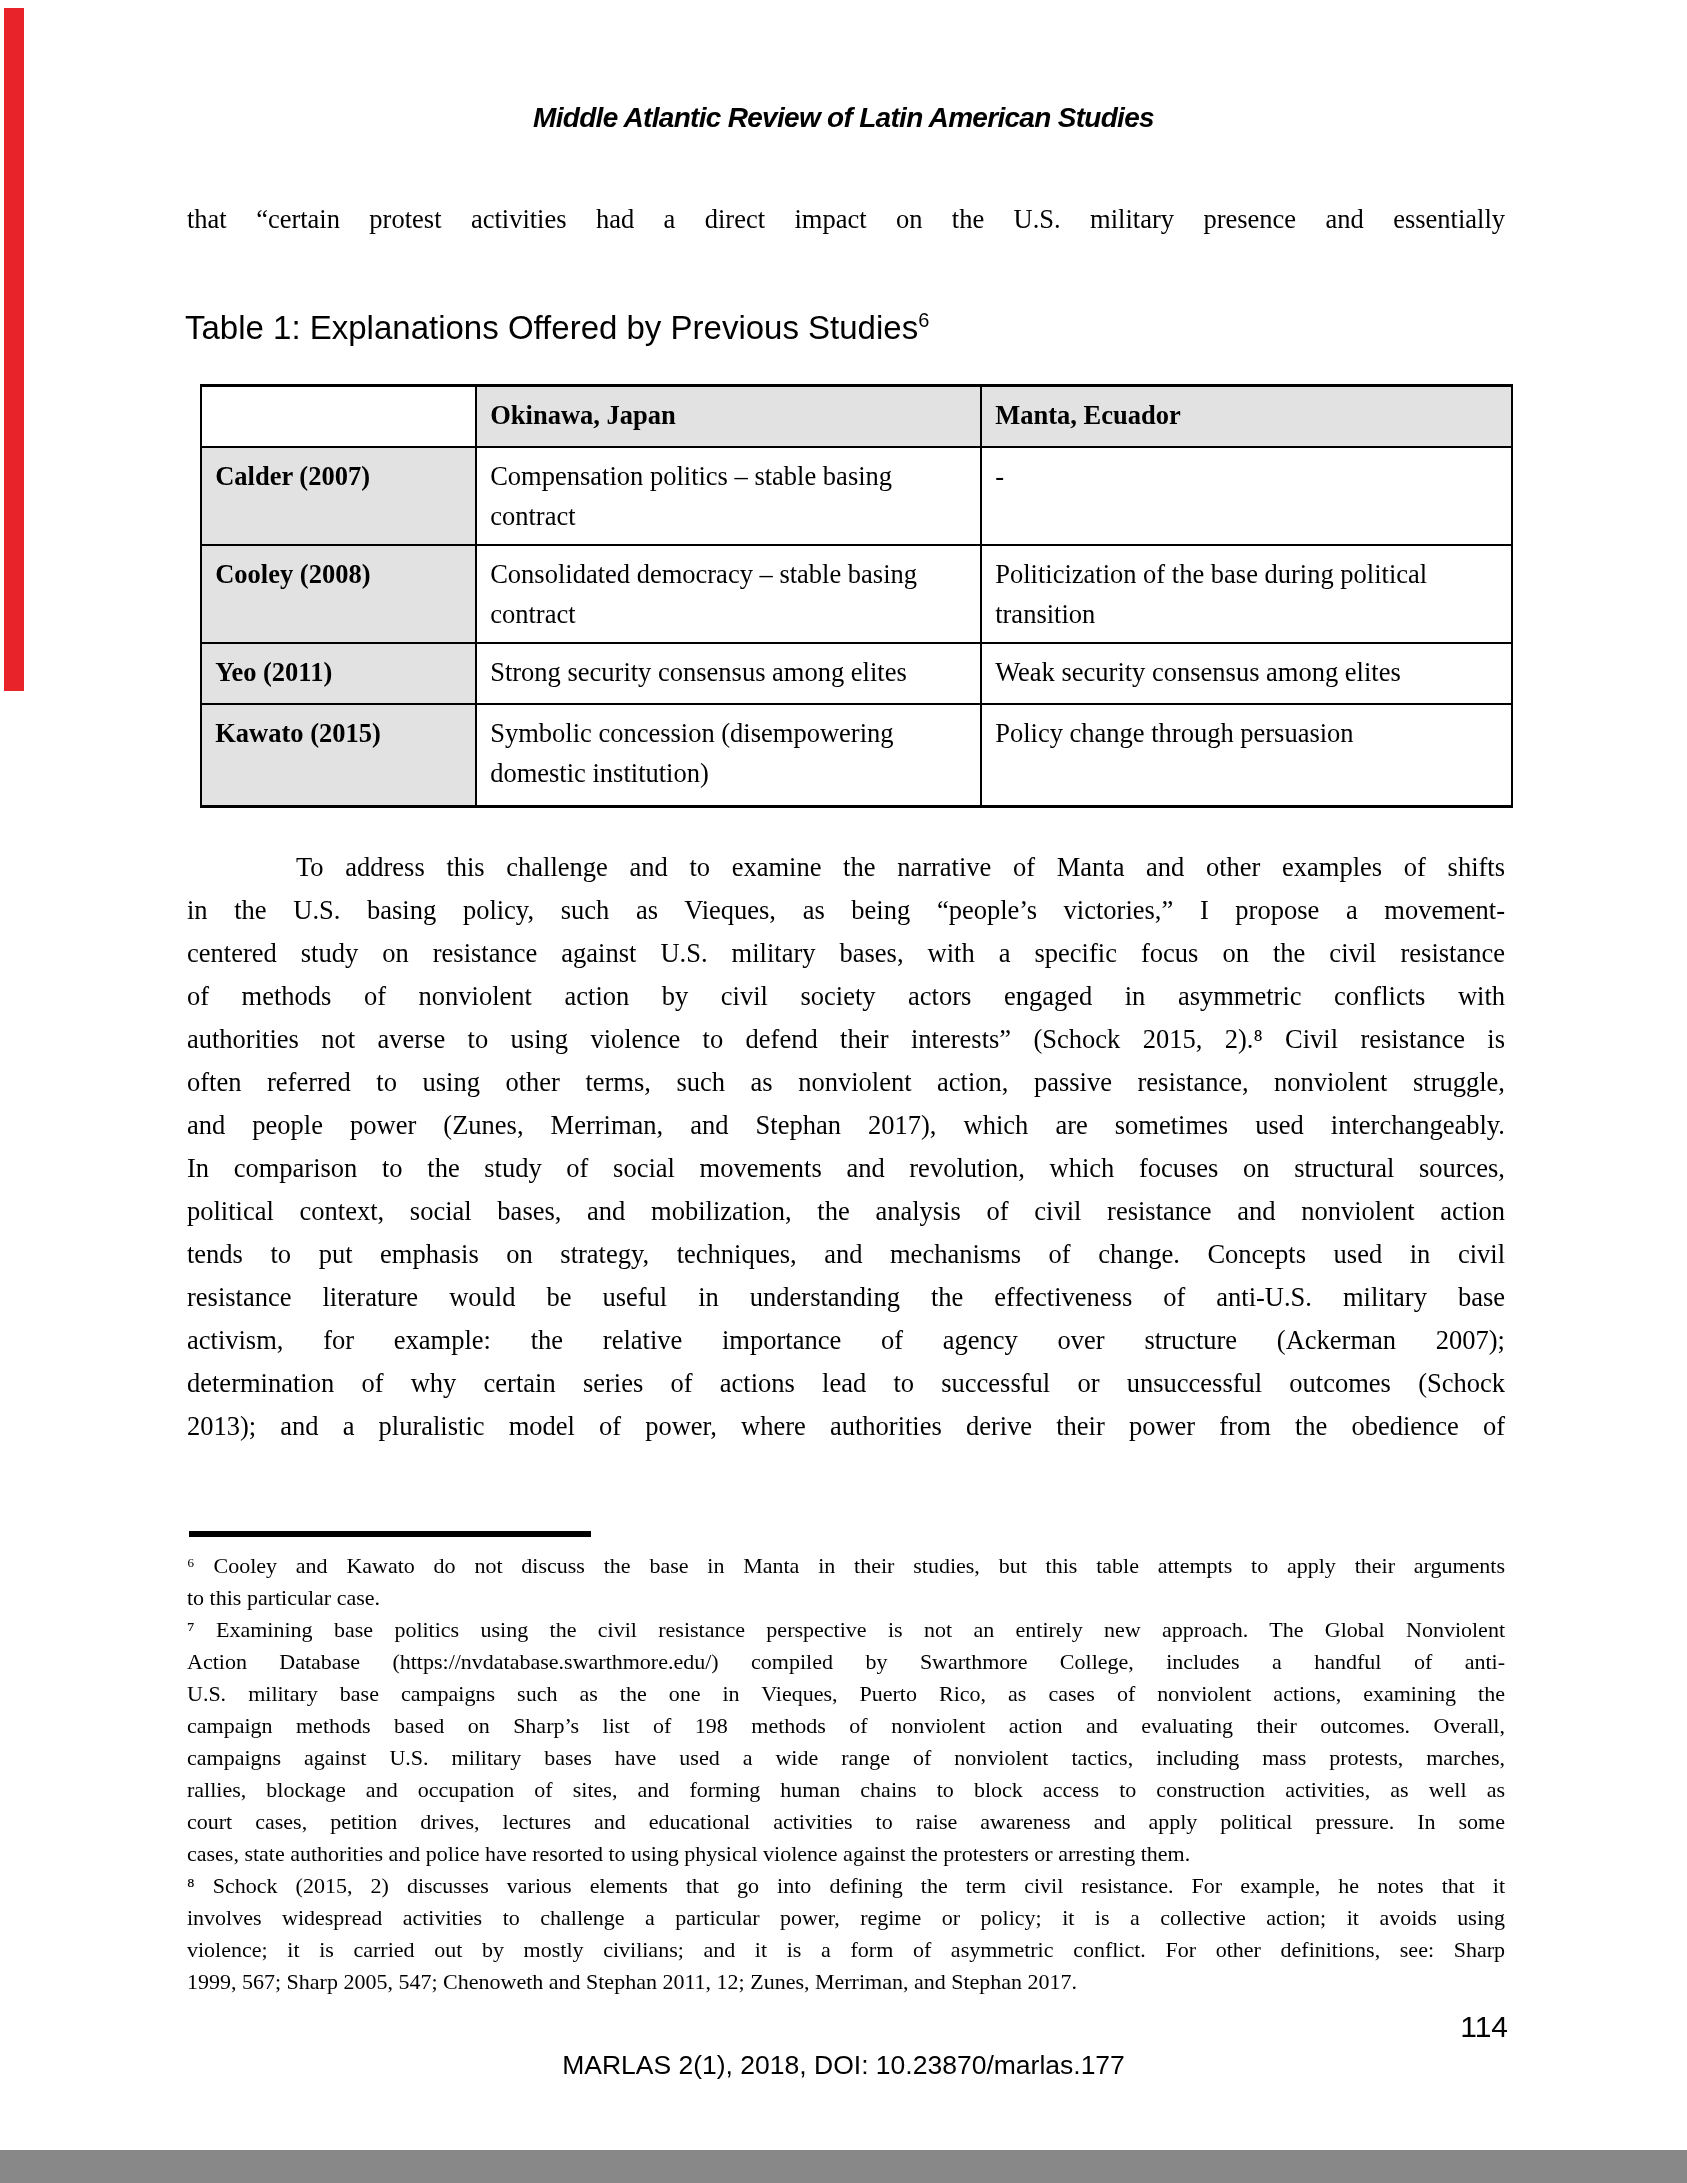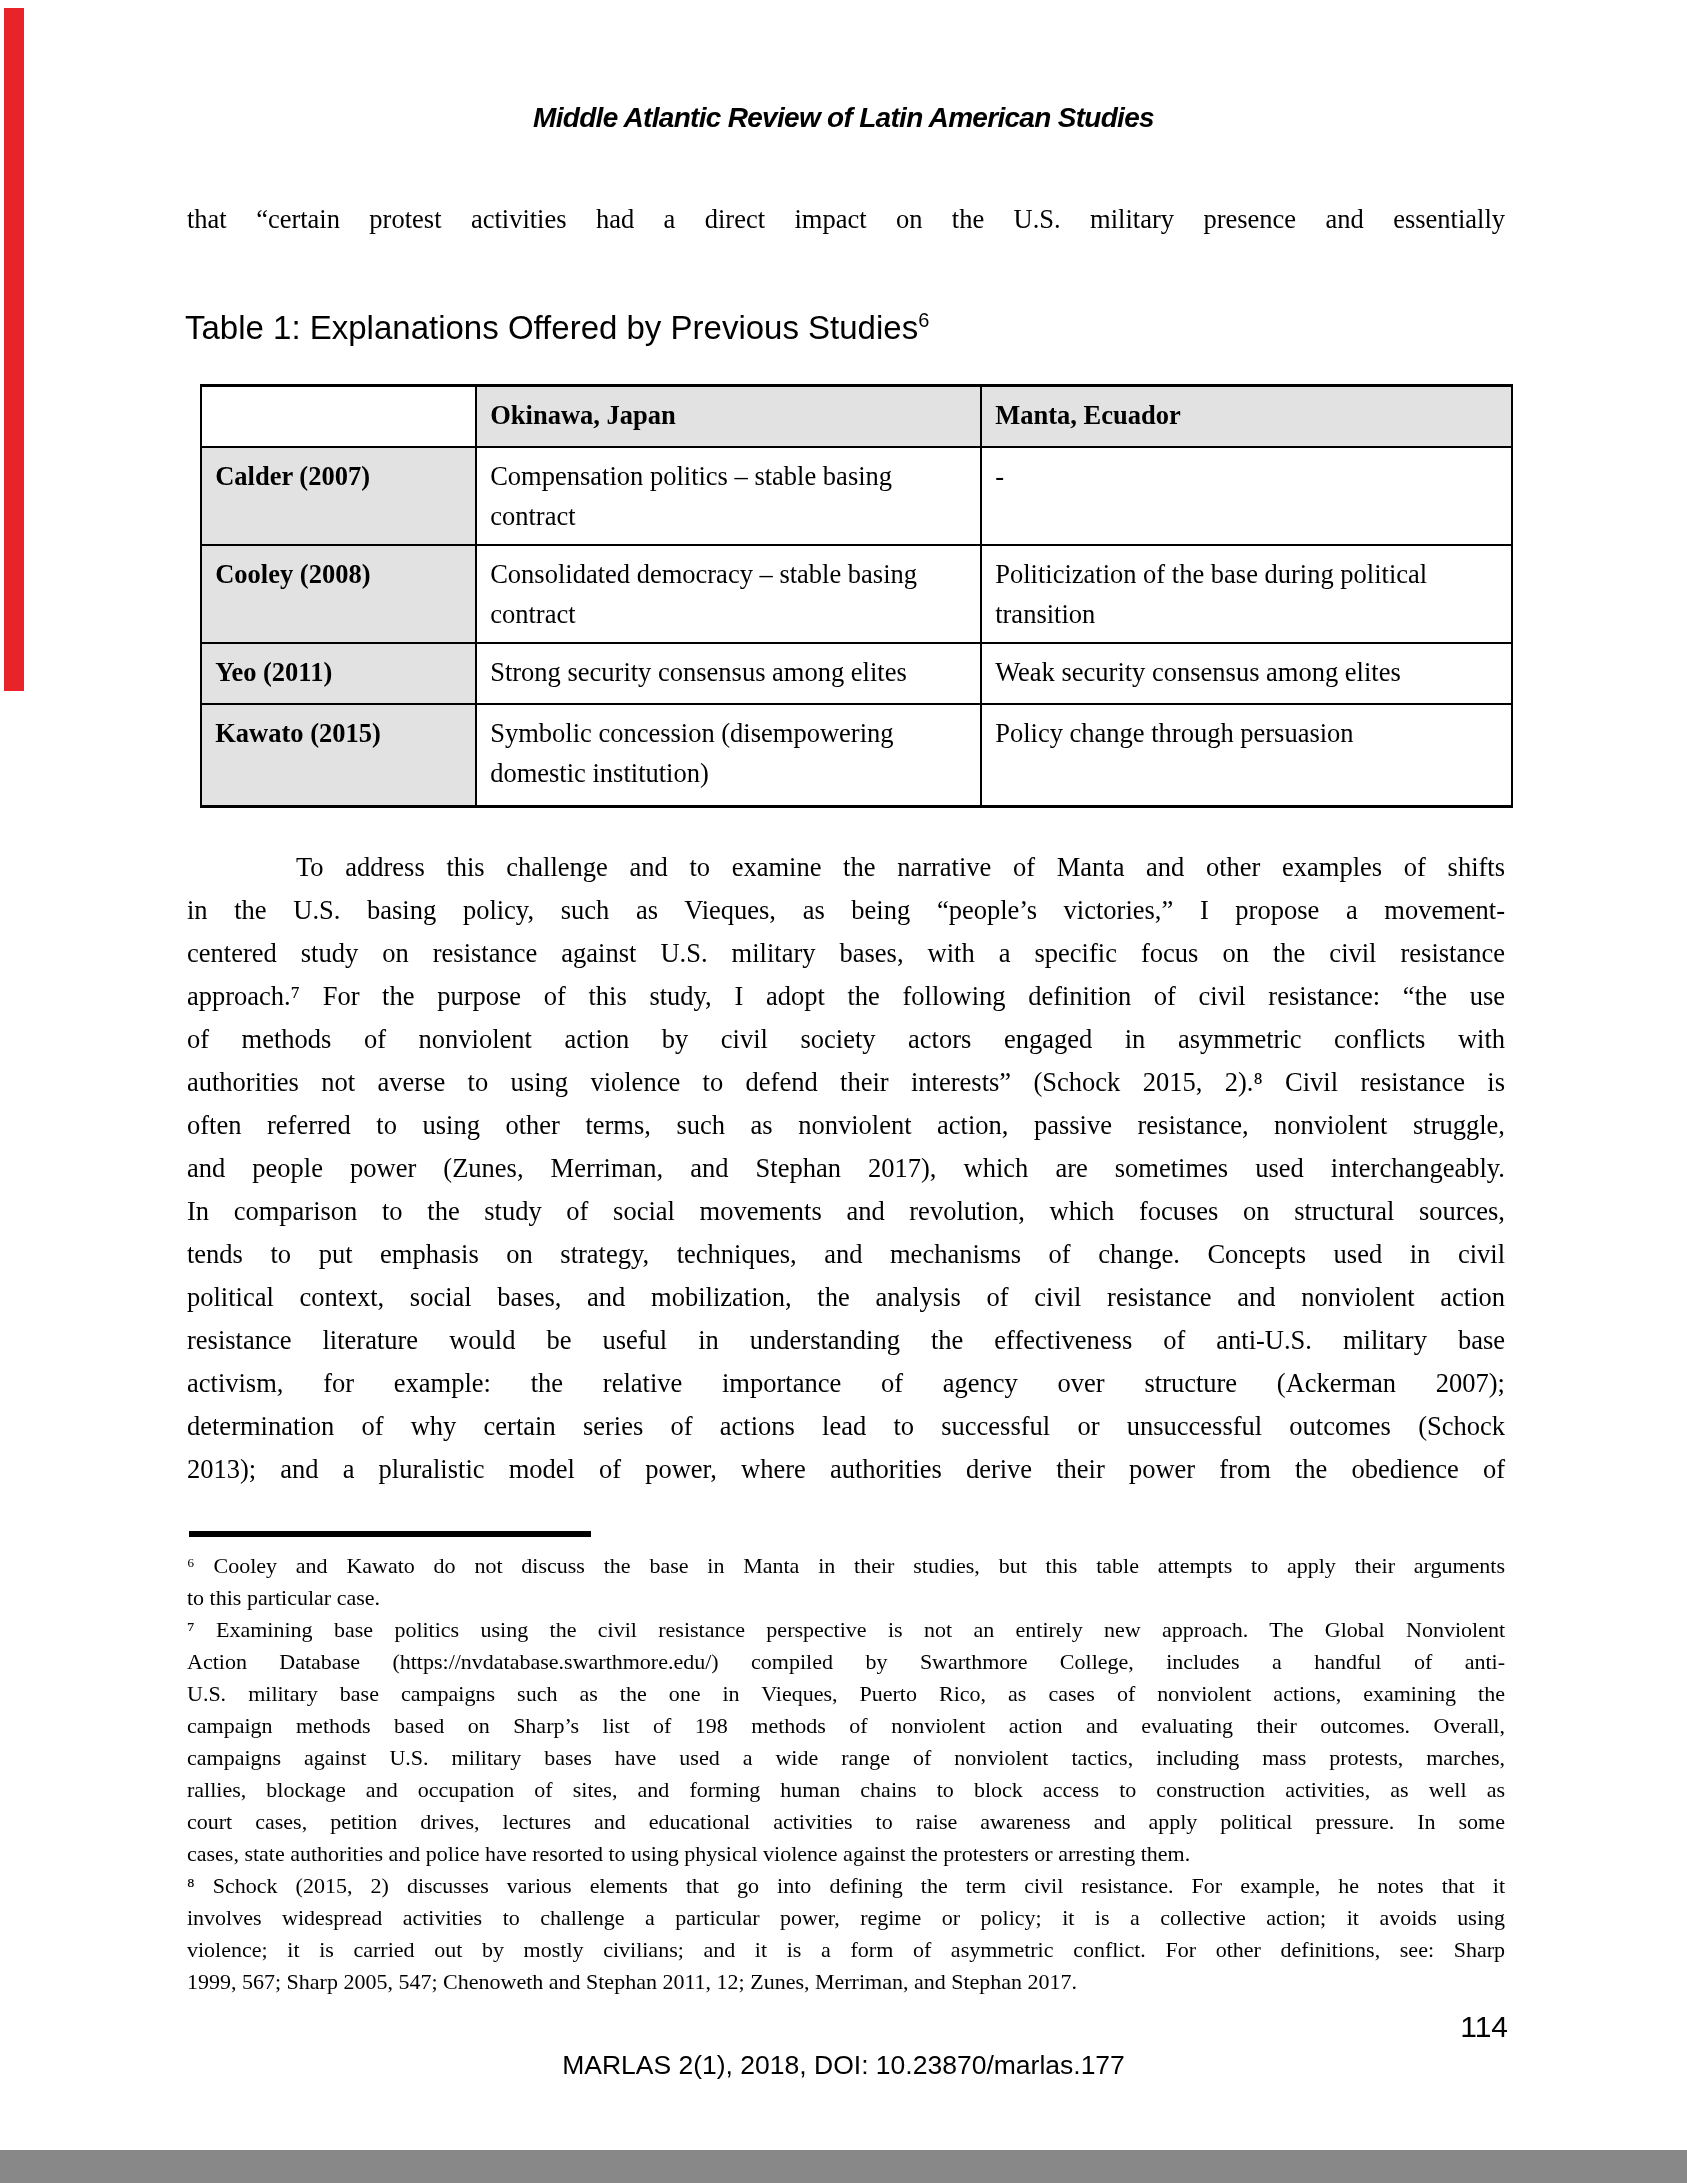--- a/index.html
+++ b/index.html
@@ -112,28 +112,27 @@
         <td class="v-mid">Policy change through persuasion</td>
       </tr>
     </tbody>
       </table>
   </div>
 
   <div class="bodypara">
       <div class="jl">To address this challenge and to examine the narrative of Manta and other examples of shifts</div>
       <div class="jl">in the U.S. basing policy, such as Vieques, as being “people’s victories,” I propose a movement-</div>
       <div class="jl">centered study on resistance against U.S. military bases, with a specific focus on the civil resistance</div>
-      <div class="jl">approach.⁷ For the purpose of this study, I adopt the following definition of civil resistance: “the use</div>
       <div class="jl">of methods of nonviolent action by civil society actors engaged in asymmetric conflicts with</div>
       <div class="jl">authorities not averse to using violence to defend their interests” (Schock 2015, 2).⁸ Civil resistance is</div>
       <div class="jl">often referred to using other terms, such as nonviolent action, passive resistance, nonviolent struggle,</div>
       <div class="jl">and people power (Zunes, Merriman, and Stephan 2017), which are sometimes used interchangeably.</div>
       <div class="jl">In comparison to the study of social movements and revolution, which focuses on structural sources,</div>
+      <div class="jl">political context, social bases, and mobilization, the analysis of civil resistance and nonviolent action</div>
       <div class="jl">tends to put emphasis on strategy, techniques, and mechanisms of change. Concepts used in civil</div>
-      <div class="jl">political context, social bases, and mobilization, the analysis of civil resistance and nonviolent action</div>
       <div class="jl">resistance literature would be useful in understanding the effectiveness of anti-U.S. military base</div>
       <div class="jl">activism, for example: the relative importance of agency over structure (Ackerman 2007);</div>
       <div class="jl">determination of why certain series of actions lead to successful or unsuccessful outcomes (Schock</div>
       <div class="jl">2013); and a pluralistic model of power, where authorities derive their power from the obedience of</div>
     </div>
 
   <div class="fnrule"></div>
 
   <div class="footnotes">
     <div>

